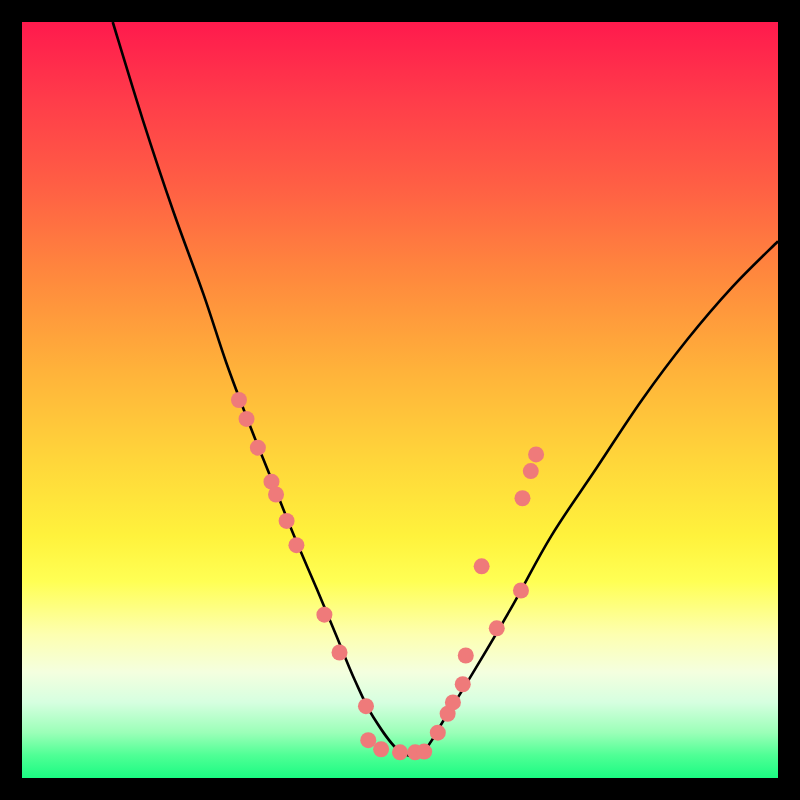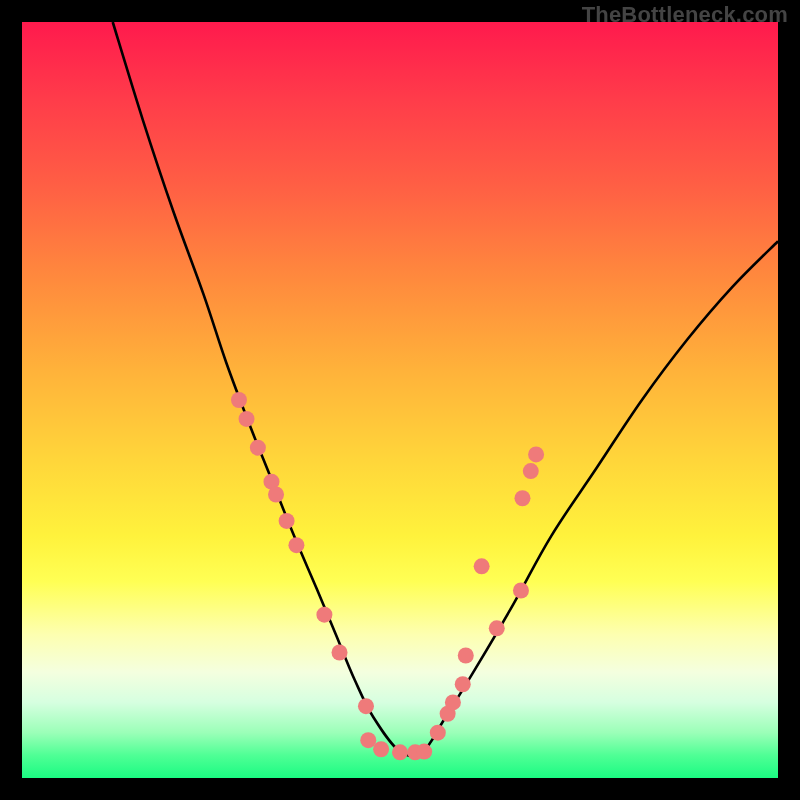--- a/index.html
+++ b/index.html
@@ -57,21 +57,20 @@
     width: 756px;
     height: 756px;
     overflow: visible;
   }
 </style>
 </head>
 <body>
 
 <div class="frame">
   <div class="plot"></div>
-  <div class="watermark">TheBottleneck.com</div>
   <svg class="curve" viewBox="0 0 756 756" preserveAspectRatio="none">
     <path id="curve-path" fill="none" stroke-width="2.6" d="M 90.72,0 C 96.1632,17.690399999999993 110.0736,64.25999999999998 120.96000000000001,98.27999999999997 C 131.84640000000002,132.29999999999995 140.3136,157.7016 151.20000000000002,189 C 162.08640000000003,220.2984 171.9144,244.94399999999996 181.44,272.15999999999997 C 190.9656,299.376 195.95520000000002,317.0664 204.12,340.2 C 212.2848,363.3336 218.63519999999997,379.5876 226.79999999999998,400.68 C 234.9648,421.7724 241.31520000000003,436.968 249.48000000000002,457.38 C 257.64480000000003,477.792 263.99519999999995,494.3483999999999 272.15999999999997,514.0799999999999 C 280.3248,533.8115999999999 287.35560000000004,549.3095999999999 294.84000000000003,567 C 302.3244,584.6904000000001 306.93600000000004,596.0304 313.74,612.36 C 320.544,628.6896 325.836,642.7512 332.64,657.72 C 339.44399999999996,672.6888 343.3752,682.5924 351.54,695.52 C 359.70480000000003,708.4476 369.1548,723.4164 378,729.54 C 386.8452,735.6636 392.5152,735.6636 400.68,729.54 C 408.8448,723.4164 413.8344,710.4888 423.36,695.52 C 432.8856,680.5512 441.35279999999995,666.792 453.59999999999997,646.38 C 465.8472,625.968 477.79200000000003,605.934 491.40000000000003,582.12 C 505.00800000000004,558.306 514.2312,538.5744 529.1999999999999,514.0799999999999 C 544.1687999999999,489.58559999999994 558.2304,470.5344 574.5600000000001,446.04 C 590.8896000000001,421.54560000000004 603.5903999999999,401.1336 619.92,378 C 636.2496,354.8664 648.9504,337.932 665.28,317.52000000000004 C 681.6096,297.10800000000006 694.3104,282.2904 710.64,264.59999999999997 C 726.9696,246.90959999999995 747.8352,227.4048 756,219.24" stroke="#000000"></path>
     <g id="dots">
         <circle cx="216.97199999999998" cy="378" r="8" fill="#ef7a7a" stroke="#b25a5a" stroke-width="0"></circle>
         <circle cx="224.53199999999998" cy="396.90000000000003" r="8" fill="#ef7a7a" stroke="#b25a5a" stroke-width="0"></circle>
         <circle cx="235.87199999999999" cy="425.628" r="8" fill="#ef7a7a" stroke="#b25a5a" stroke-width="0"></circle>
         <circle cx="249.48000000000002" cy="459.64799999999997" r="8" fill="#ef7a7a" stroke="#b25a5a" stroke-width="0"></circle>
         <circle cx="254.01600000000002" cy="472.5" r="8" fill="#ef7a7a" stroke="#b25a5a" stroke-width="0"></circle>
         <circle cx="264.59999999999997" cy="498.96" r="8" fill="#ef7a7a" stroke="#b25a5a" stroke-width="0"></circle>
         <circle cx="274.428" cy="523.152" r="8" fill="#ef7a7a" stroke="#b25a5a" stroke-width="0"></circle>

